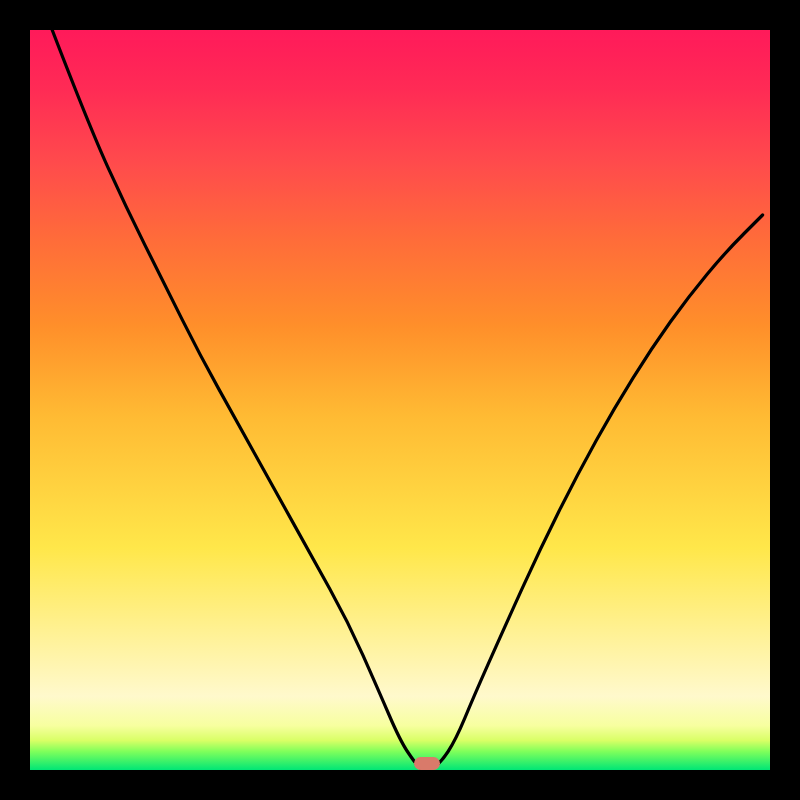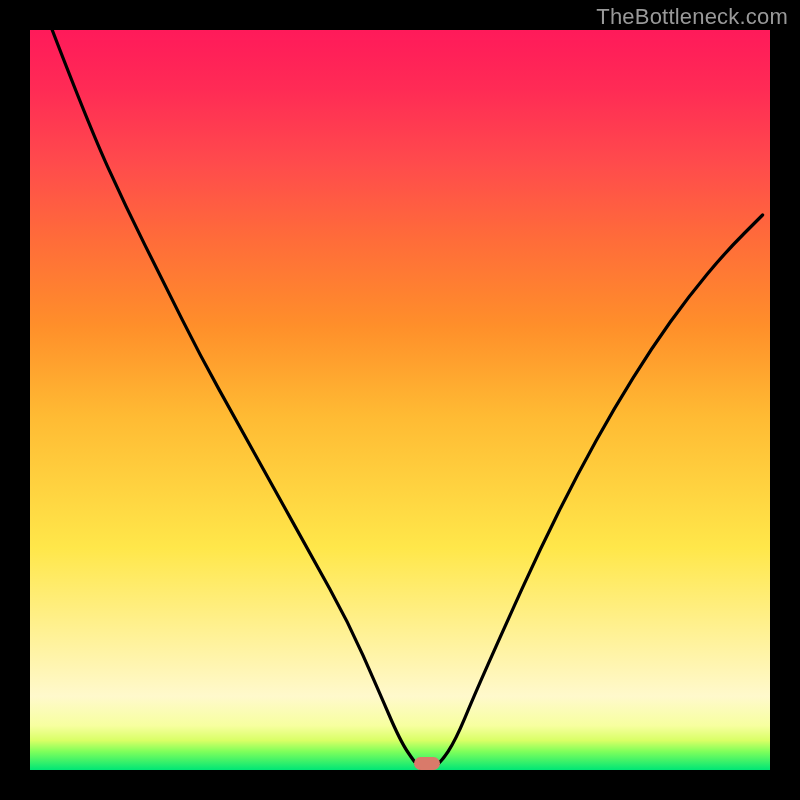--- a/index.html
+++ b/index.html
@@ -70,14 +70,13 @@
 
 <div class="frame">
   <div class="plot-area"></div>
 
   <svg class="curve-svg" viewBox="0 0 740 740" preserveAspectRatio="none">
     <path fill="none" stroke="#000" stroke-width="3.2" stroke-linecap="round" d="M 22.2 0.0 Q 59.2 96.2 77.7 136.9 Q 96.2 177.6 114.7 214.6 Q 133.2 251.6 151.7 288.6 Q 170.2 325.6 188.7 358.9 Q 207.2 392.2 225.7 425.5 Q 244.2 458.8 262.7 492.1 Q 281.2 525.4 299.7 558.7 Q 318.2 592.0 333.0 625.3 Q 347.8 658.6 358.9 684.5 Q 370.0 710.4 377.4 721.5 Q 384.8 732.6 388.5 736.3 Q 392.2 740.0 395.9 740.0 Q 399.6 740.0 405.2 736.3 Q 410.7 732.6 418.1 721.5 Q 425.5 710.4 434.8 688.2 Q 444.0 666.0 458.8 632.7 Q 473.6 599.4 492.1 558.7 Q 510.6 518.0 529.1 481.0 Q 547.6 444.0 566.1 410.7 Q 584.6 377.4 603.1 347.8 Q 621.6 318.2 640.1 292.3 Q 658.6 266.4 677.1 244.2 Q 695.6 222.0 714.1 203.5 T 732.6 185.0"></path>
   </svg>
 
   <div class="marker" style="left: 414.38px; top: 757.08px;"></div>
 
-  <div class="watermark">TheBottleneck.com</div>
 </div>
 
 </body></html>

